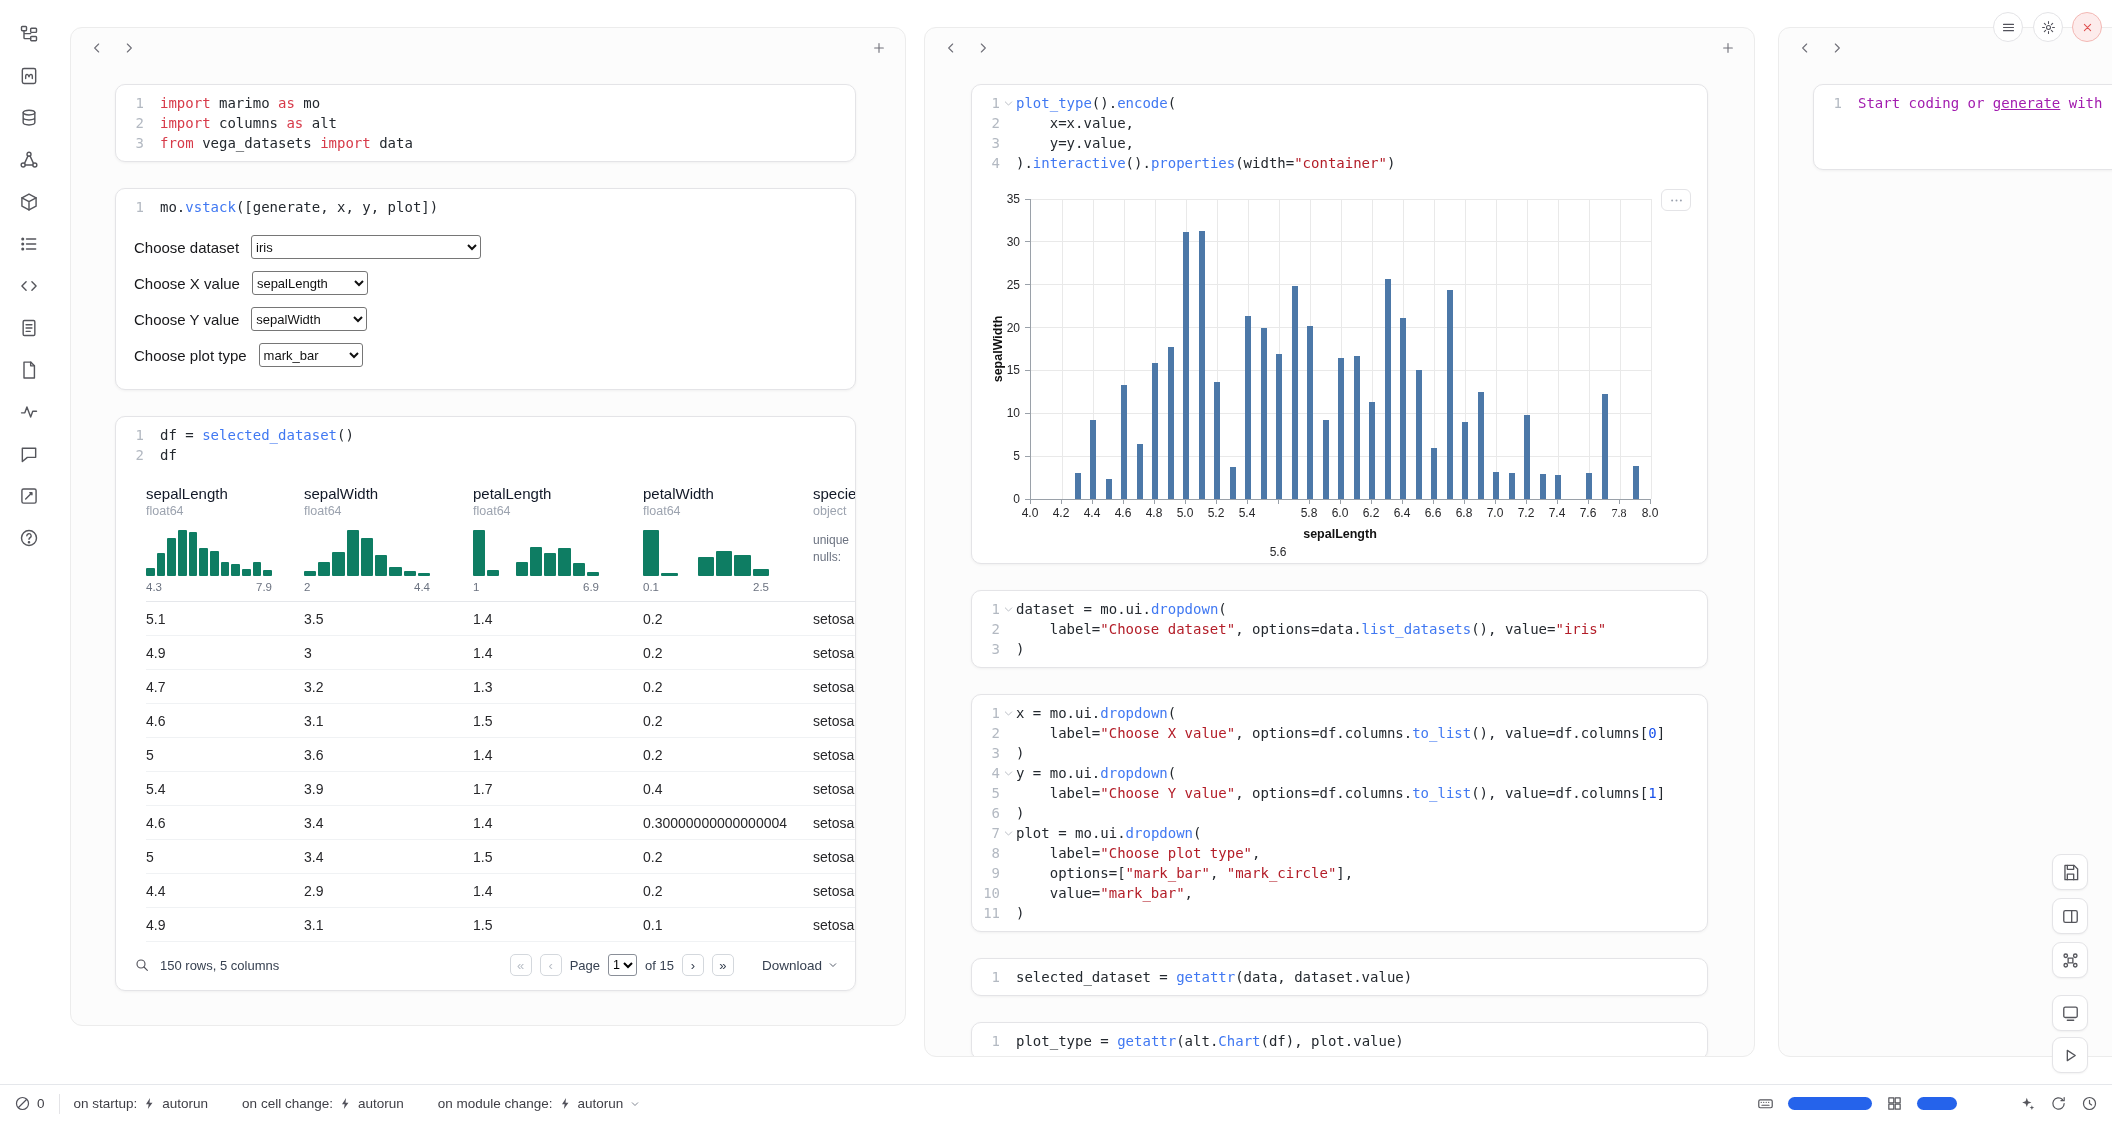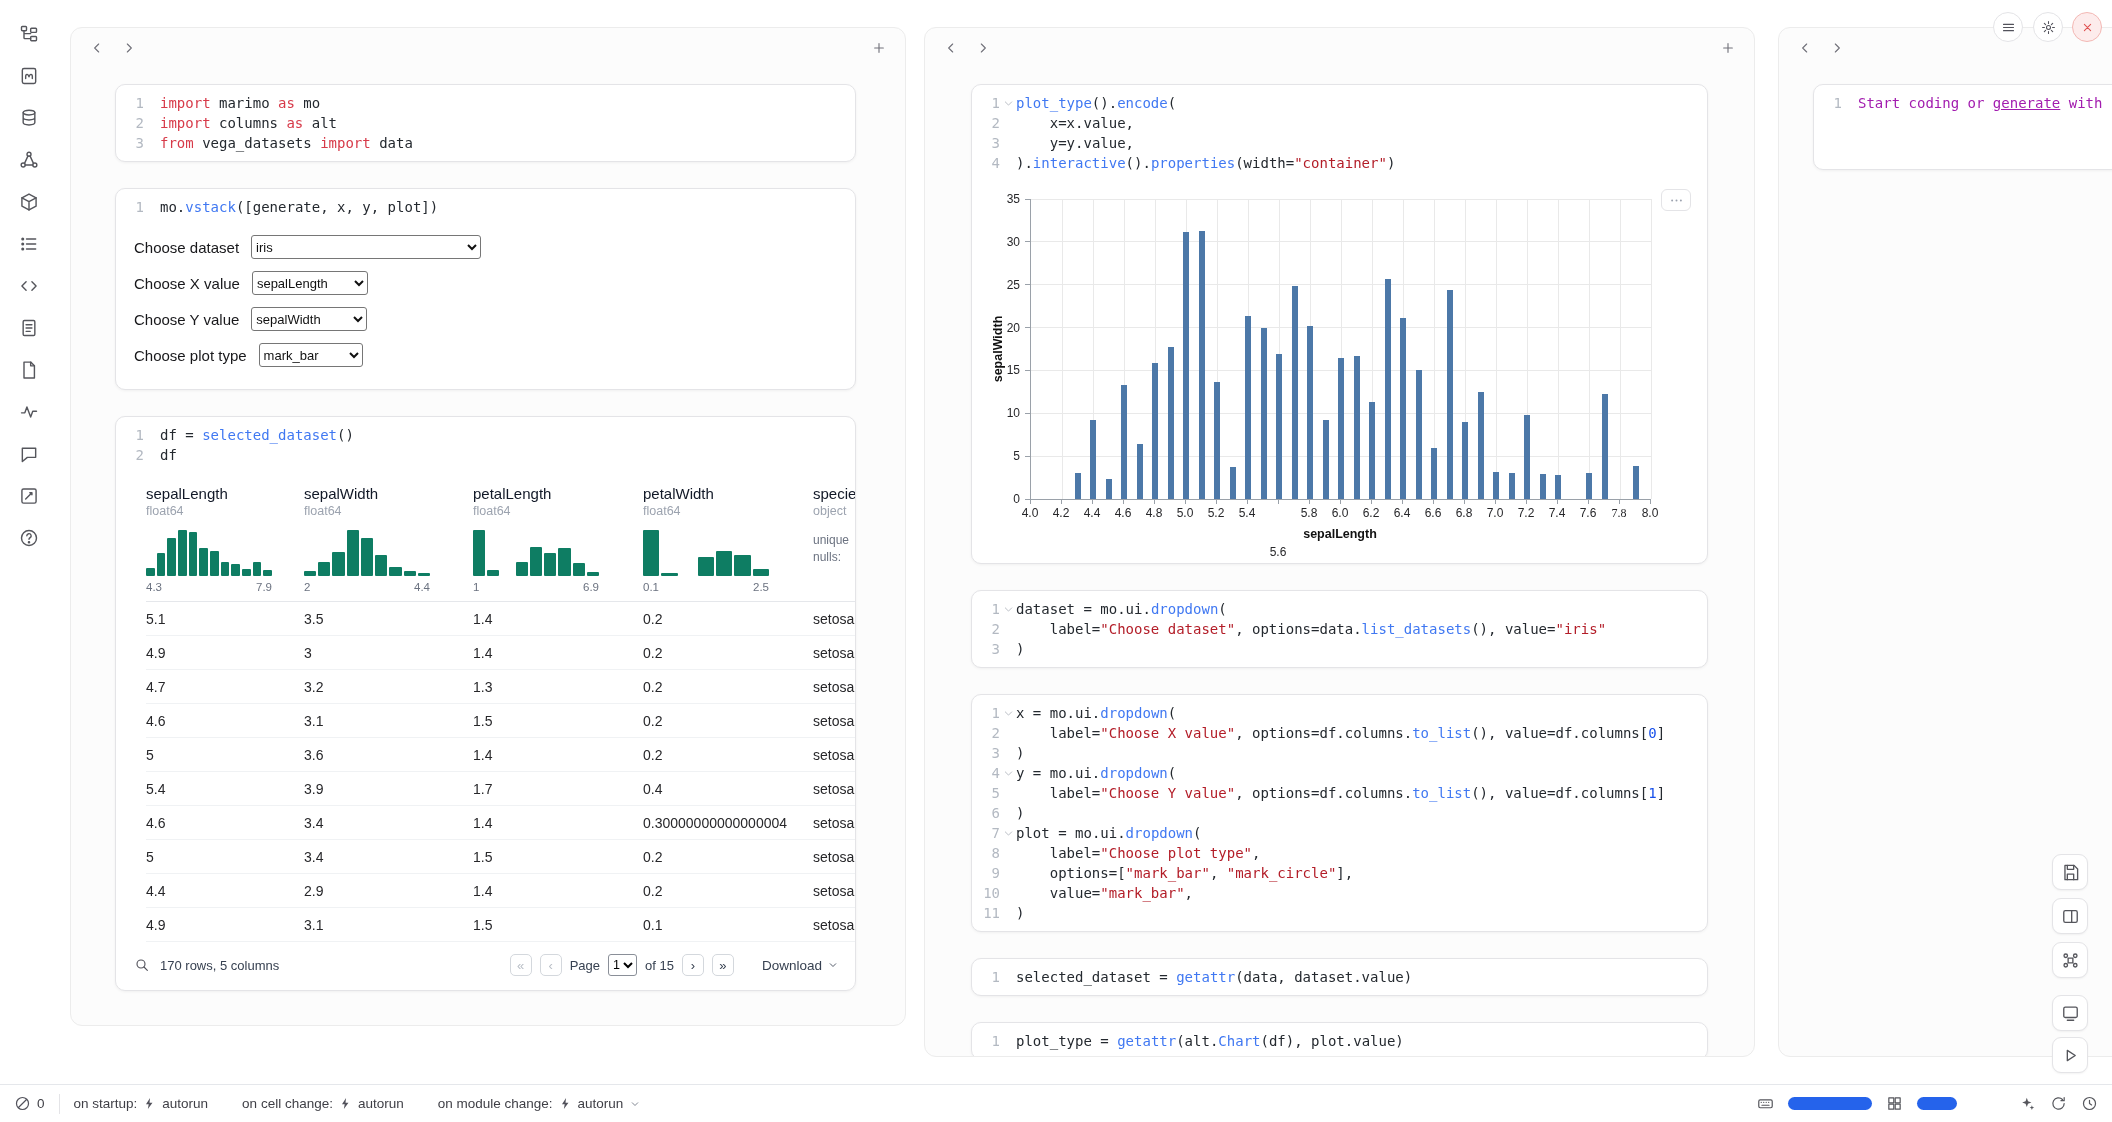--- a/index.html
+++ b/index.html
@@ -440,21 +440,21 @@
             </div>
           </div>
           <div class="tfoot">
             <div class="tf-left">
               <button class="tf-search">
                 <svg viewBox="0 0 24 24" fill="none" stroke="currentColor" stroke-width="1.7" stroke-linecap="round" stroke-linejoin="round">
                   <circle cx="10.5" cy="10.5" r="6"></circle>
                   <path d="M15 15l5 5"></path>
                 </svg>
               </button>
-              <span>170 rows, 5 columns</span>
+              <span>150 rows, 5 columns</span>
             </div>
             <div class="tf-sp"></div>
             <div class="pager">
               <button class="pgbtn dis">«</button>
               <button class="pgbtn dis">‹</button>
               <span>Page</span>
               <select class="pg-select"><option>1</option></select>
               <span>of 15</span>
               <button class="pgbtn">›</button>
               <button class="pgbtn">»</button>

